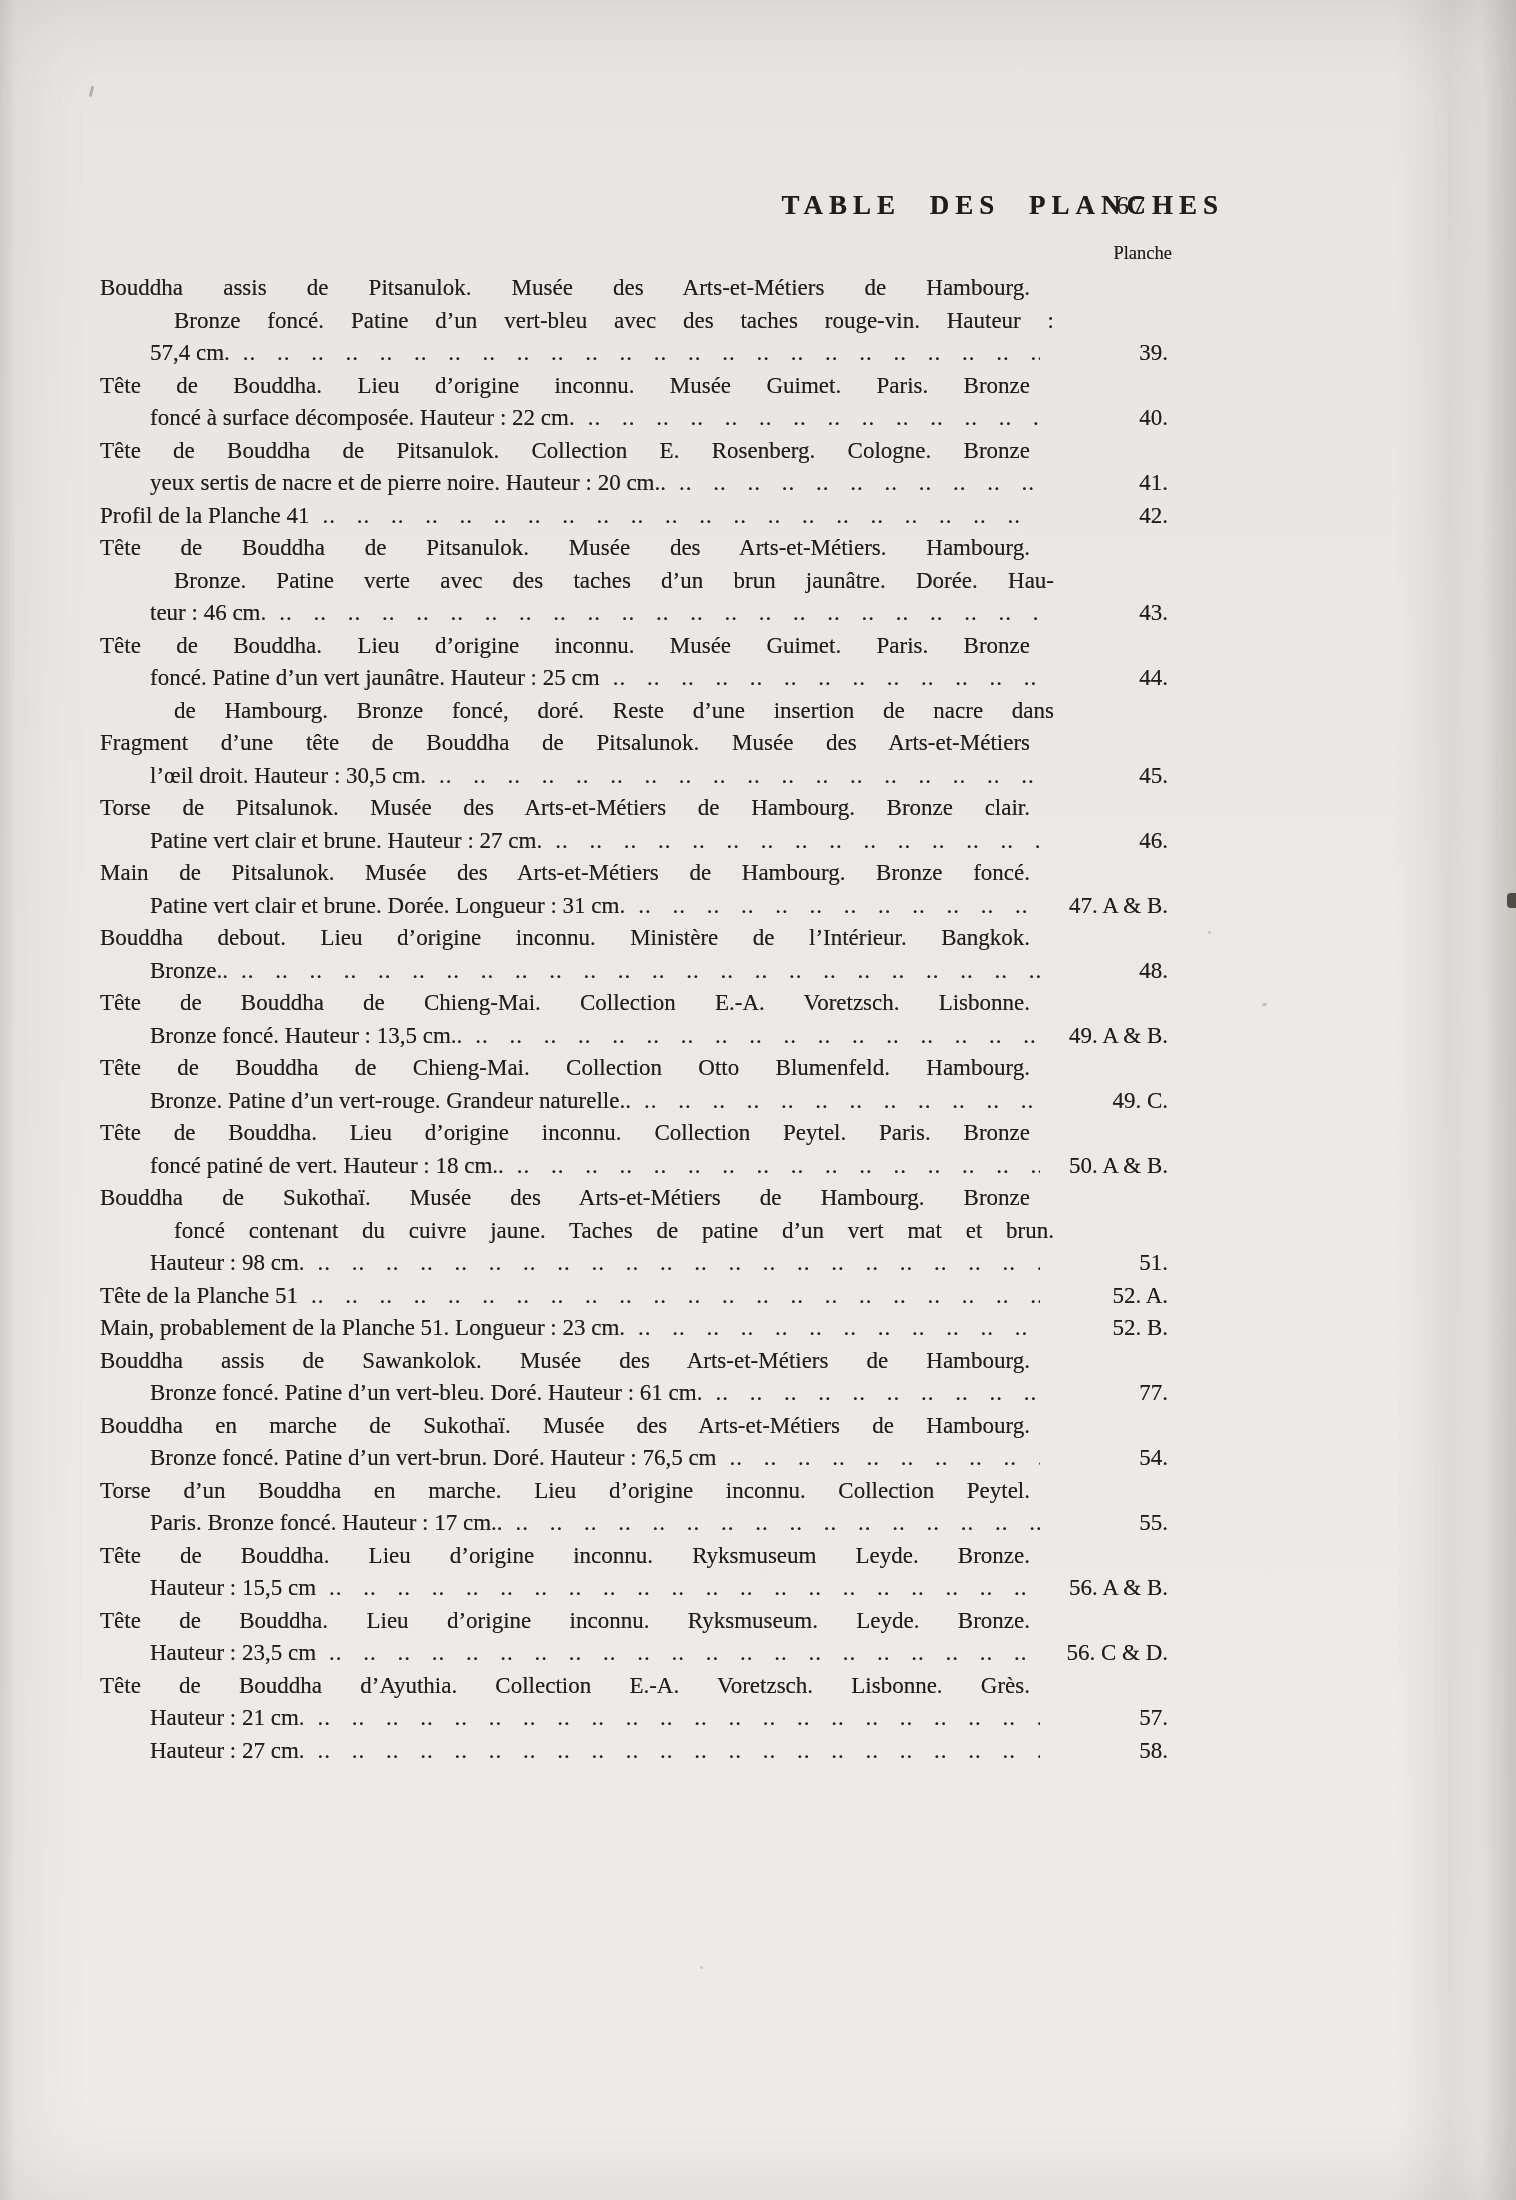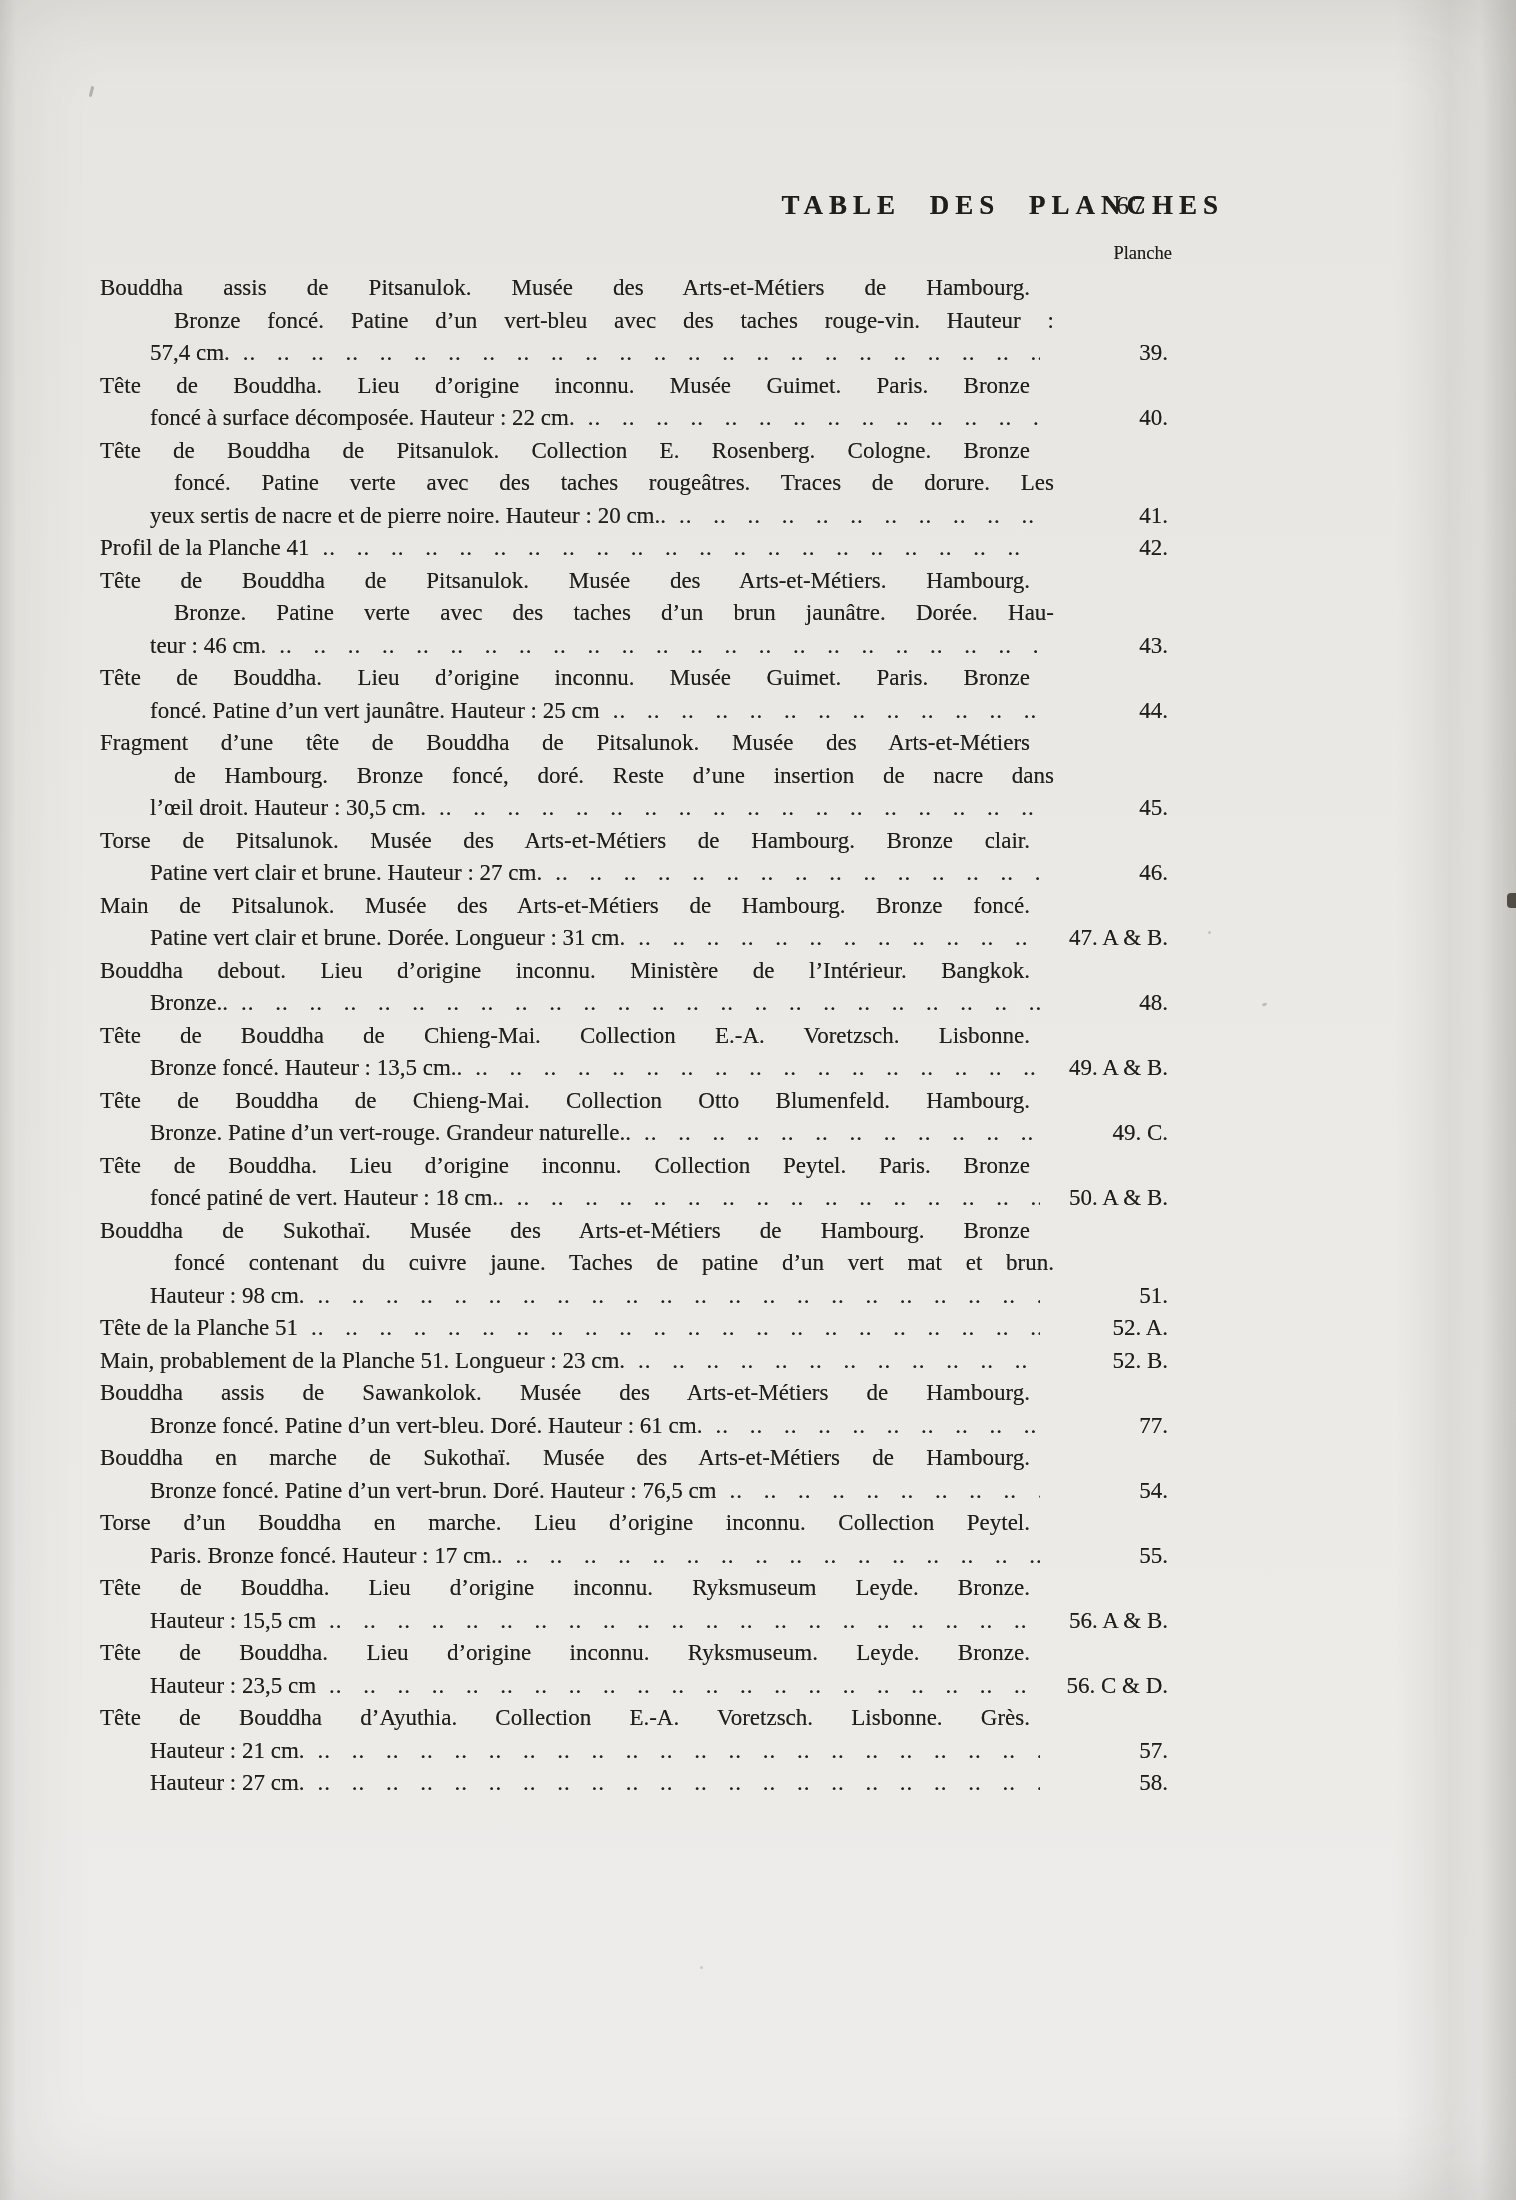--- a/index.html
+++ b/index.html
@@ -111,21 +111,20 @@
     <div class="line">Tête de Bouddha. Lieu d’origine inconnu. Musée Guimet. Paris. Bronze</div>
         <div class="lastline indent">
       <span class="ltext">foncé à surface décomposée. Hauteur : 22 cm.</span>
       <span class="leader">..&nbsp;..&nbsp;..&nbsp;..&nbsp;..&nbsp;..&nbsp;..&nbsp;..&nbsp;..&nbsp;..&nbsp;..&nbsp;..&nbsp;..&nbsp;..&nbsp;..&nbsp;..&nbsp;..&nbsp;..&nbsp;..&nbsp;..&nbsp;..&nbsp;..&nbsp;..&nbsp;..&nbsp;..&nbsp;..&nbsp;..&nbsp;..&nbsp;..&nbsp;..&nbsp;..&nbsp;..&nbsp;..&nbsp;..&nbsp;..&nbsp;..&nbsp;..&nbsp;..&nbsp;..&nbsp;..&nbsp;..&nbsp;..&nbsp;..&nbsp;..&nbsp;..&nbsp;</span>
       <span class="plate">40.</span>
     </div>
   </div>
 
   <div class="entry">
     <div class="line">Tête de Bouddha de Pitsanulok. Collection E. Rosenberg. Cologne. Bronze</div>
-        <div class="line cont">foncé. Patine verte avec des taches rougeâtres. Traces de dorure. Les</div>
         <div class="lastline indent">
       <span class="ltext">yeux sertis de nacre et de pierre noire. Hauteur : 20 cm..</span>
       <span class="leader">..&nbsp;..&nbsp;..&nbsp;..&nbsp;..&nbsp;..&nbsp;..&nbsp;..&nbsp;..&nbsp;..&nbsp;..&nbsp;..&nbsp;..&nbsp;..&nbsp;..&nbsp;..&nbsp;..&nbsp;..&nbsp;..&nbsp;..&nbsp;..&nbsp;..&nbsp;..&nbsp;..&nbsp;..&nbsp;..&nbsp;..&nbsp;..&nbsp;..&nbsp;..&nbsp;..&nbsp;..&nbsp;..&nbsp;..&nbsp;..&nbsp;..&nbsp;..&nbsp;..&nbsp;..&nbsp;..&nbsp;..&nbsp;..&nbsp;..&nbsp;..&nbsp;..&nbsp;</span>
       <span class="plate">41.</span>
     </div>
   </div>
 
   <div class="entry">
     <div class="lastline">
       <span class="ltext">Profil de la Planche 41</span>
@@ -147,22 +146,22 @@
   <div class="entry">
     <div class="line">Tête de Bouddha. Lieu d’origine inconnu. Musée Guimet. Paris. Bronze</div>
         <div class="lastline indent">
       <span class="ltext">foncé. Patine d’un vert jaunâtre. Hauteur : 25 cm</span>
       <span class="leader">..&nbsp;..&nbsp;..&nbsp;..&nbsp;..&nbsp;..&nbsp;..&nbsp;..&nbsp;..&nbsp;..&nbsp;..&nbsp;..&nbsp;..&nbsp;..&nbsp;..&nbsp;..&nbsp;..&nbsp;..&nbsp;..&nbsp;..&nbsp;..&nbsp;..&nbsp;..&nbsp;..&nbsp;..&nbsp;..&nbsp;..&nbsp;..&nbsp;..&nbsp;..&nbsp;..&nbsp;..&nbsp;..&nbsp;..&nbsp;..&nbsp;..&nbsp;..&nbsp;..&nbsp;..&nbsp;..&nbsp;..&nbsp;..&nbsp;..&nbsp;..&nbsp;..&nbsp;</span>
       <span class="plate">44.</span>
     </div>
   </div>
 
   <div class="entry">
-    <div class="line">Fragment d’une tête de Bouddha de Pitsalunok. Musée des Arts-et-Métiers</div>
-        <div class="line cont">de Hambourg. Bronze foncé, doré. Reste d’une insertion de nacre dans</div>
+    <div class="line cont">de Hambourg. Bronze foncé, doré. Reste d’une insertion de nacre dans</div>
+        <div class="line">Fragment d’une tête de Bouddha de Pitsalunok. Musée des Arts-et-Métiers</div>
         <div class="lastline indent">
       <span class="ltext">l’œil droit. Hauteur : 30,5 cm.</span>
       <span class="leader">..&nbsp;..&nbsp;..&nbsp;..&nbsp;..&nbsp;..&nbsp;..&nbsp;..&nbsp;..&nbsp;..&nbsp;..&nbsp;..&nbsp;..&nbsp;..&nbsp;..&nbsp;..&nbsp;..&nbsp;..&nbsp;..&nbsp;..&nbsp;..&nbsp;..&nbsp;..&nbsp;..&nbsp;..&nbsp;..&nbsp;..&nbsp;..&nbsp;..&nbsp;..&nbsp;..&nbsp;..&nbsp;..&nbsp;..&nbsp;..&nbsp;..&nbsp;..&nbsp;..&nbsp;..&nbsp;..&nbsp;..&nbsp;..&nbsp;..&nbsp;..&nbsp;..&nbsp;</span>
       <span class="plate">45.</span>
     </div>
   </div>
 
   <div class="entry">
     <div class="line">Torse de Pitsalunok. Musée des Arts-et-Métiers de Hambourg. Bronze clair.</div>
         <div class="lastline indent">

